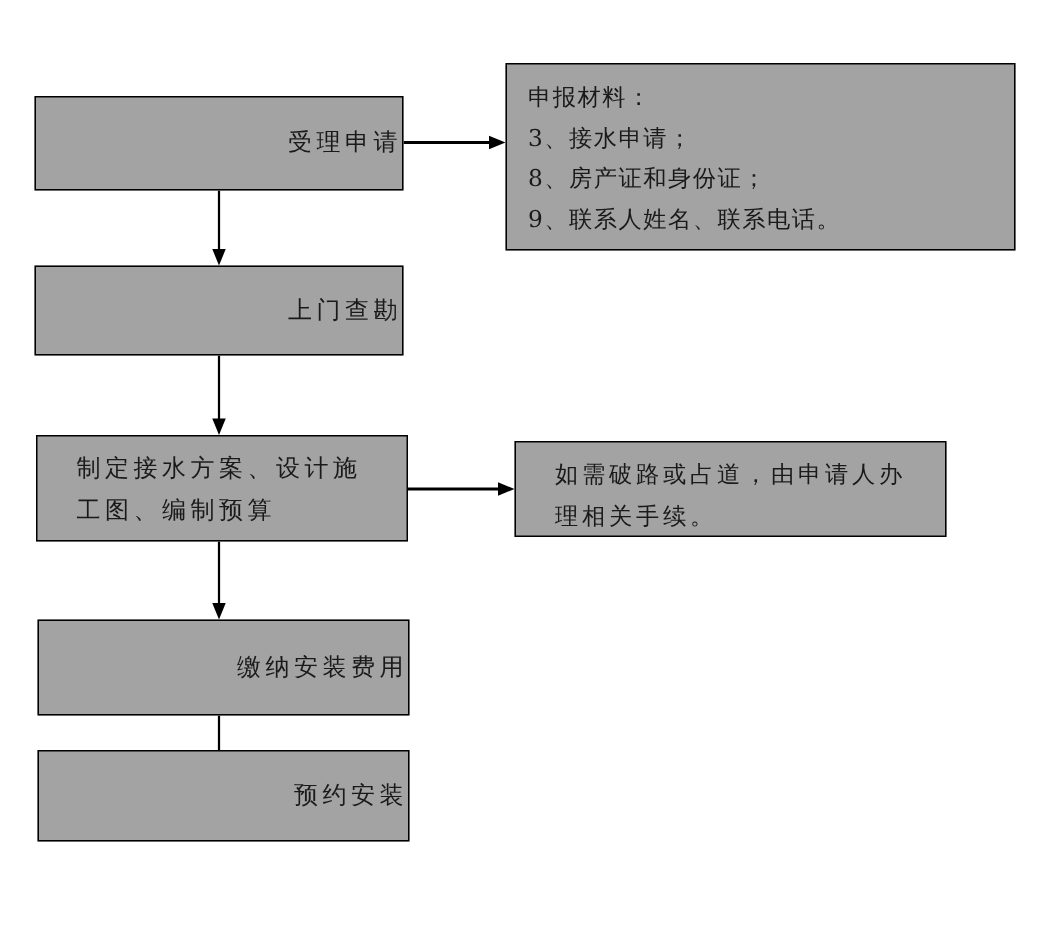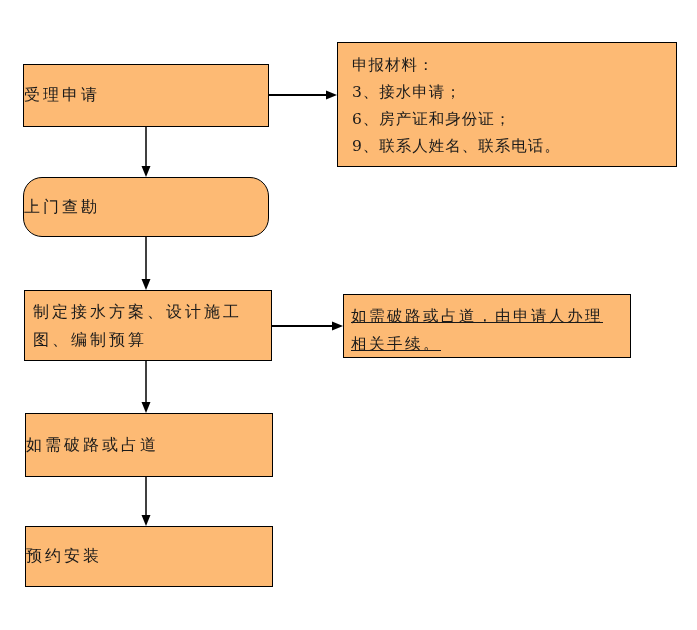--- a/index.html
+++ b/index.html
@@ -20,62 +20,61 @@
     position: absolute;
     left: 0;
     top: 0;
     width: 697px;
     height: 630px;
     pointer-events: none;
   }
   .box {
     position: absolute;
     border: 1px solid #000000;
-    background: #fdba74;
+    background: #a3a3a3;
     box-sizing: border-box;
   }
   .step {
     display: flex;
     align-items: center;
-    justify-content: flex-start;
+    justify-content: flex-end;
     text-align: center;
     font-size: 16px;
     letter-spacing: 3px;
   }
   .step-multiline {
     justify-content: flex-start;
     text-align: left;
-    padding: 8px 8px;
+    padding: 8px 26px;
     line-height: 28px;
     align-items: center;
   }
   .annotation {
     font-size: 15.5px;
     line-height: 27px;
   }
   .annotation-list {
     padding: 9px 10px 0 14px;
     letter-spacing: 1px;
   }
   .annotation-note {
-    padding: 7px 10px 0 7px;
+    padding: 7px 10px 0 26px;
     letter-spacing: 2.5px;
     line-height: 28px;
-    text-decoration: underline;
   }
   .annotation-line {
     white-space: nowrap;
   }
 
   
   #step-1 { left: 23px;  top: 64px;  width: 246px; height: 63px; }
-  #step-2 { left: 23px;  top: 177px; width: 246px; height: 60px; border-radius: 19px; }
+  #step-2 { left: 23px;  top: 177px; width: 246px; height: 60px; }
   #step-3 { left: 24px;  top: 290px; width: 248px; height: 71px; }
   #step-4 { left: 25px;  top: 413px; width: 248px; height: 64px; }
-  #step-5 { left: 25px;  top: 526px; width: 248px; height: 61px; }
+  #step-5 { left: 25px;  top: 500px; width: 248px; height: 61px; }
   #annotation-materials { left: 337px; top: 42px;  width: 340px; height: 125px; }
   #annotation-road      { left: 343px; top: 294px; width: 288px; height: 64px; }
 </style>
 </head>
 <body>
 
 <div class="canvas">
 
   <svg class="arrow-layer" width="697" height="630" viewBox="0 0 697 630" aria-hidden="true">
 
@@ -116,31 +115,31 @@
 
   <div class="box step" id="step-2">
     <span>上门查勘</span>
   </div>
 
   <div class="box step step-multiline" id="step-3">
     <span>制定接水方案、设计施工图、编制预算</span>
   </div>
 
   <div class="box step" id="step-4">
-    <span>如需破路或占道</span>
+    <span>缴纳安装费用</span>
   </div>
 
   <div class="box step" id="step-5">
     <span>预约安装</span>
   </div>
 
   <div class="box annotation annotation-list" id="annotation-materials">
     <div class="annotation-line">申报材料：</div>
     <div class="annotation-line">3、接水申请；</div>
-    <div class="annotation-line">6、房产证和身份证；</div>
+    <div class="annotation-line">8、房产证和身份证；</div>
     <div class="annotation-line">9、联系人姓名、联系电话。</div>
   </div>
 
   <div class="box annotation annotation-note" id="annotation-road">
     <span>如需破路或占道，由申请人办理相关手续。</span>
   </div>
 
 </div>
 
 </body></html>

